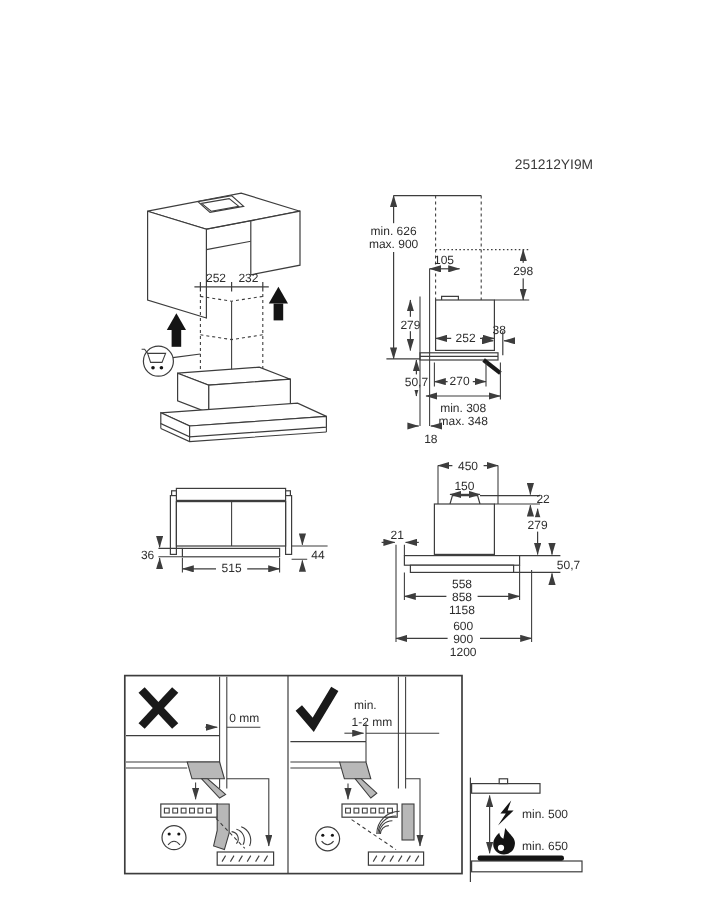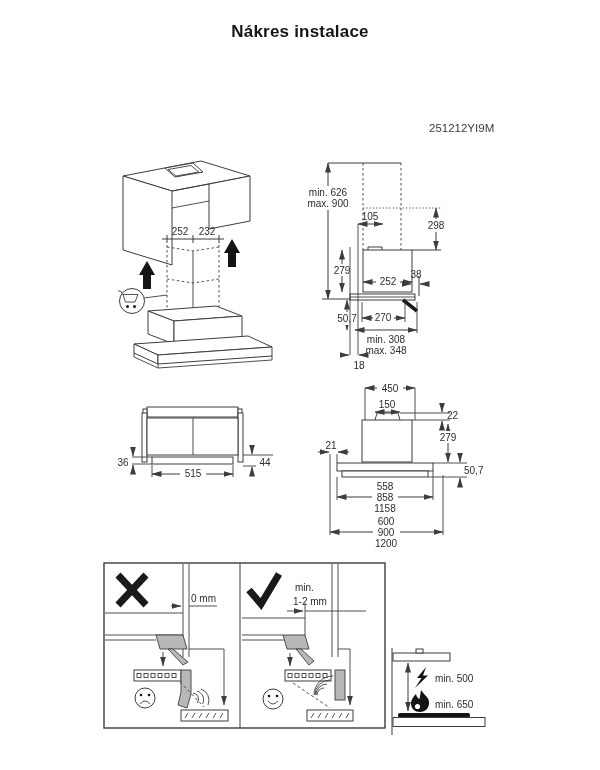--- a/index.html
+++ b/index.html
@@ -5,21 +5,21 @@
   html,body { margin:0; padding:0; background:#ffffff; }
   #page {
     position:relative; width:600px; height:770px; background:#fff;
     font-family:"Liberation Sans", sans-serif; overflow:hidden;
   }
   #title {
     position:absolute; left:0; top:22px; width:600px; text-align:center;
     font-size:17px; font-weight:bold; color:#151515; letter-spacing:.2px;
   }
   #model {
-    position:absolute; left:429px; top:122px; font-size:11.5px; color:#3a3a3a;
+    position:absolute; left:429px; top:132px; font-size:11.5px; color:#3a3a3a;
   }
   svg { position:absolute; overflow:visible; }
   #iso    { left:98px;  top:148px; }
   #side   { left:295px; top:150px; }
   #front  { left:95px;  top:388px; }
   #dims   { left:305px; top:380px; }
   #panels { left:103px; top:562px; }
   #cook   { left:380px; top:605px; }
   .ln  { stroke:#3d3d3d; stroke-width:1; fill:none; }
   .tn  { stroke:#3d3d3d; stroke-width:.9; fill:none; }
@@ -32,21 +32,20 @@
   .icn { stroke:#1a1a1a; stroke-width:7; fill:none; }
   svg text { font-family:"Liberation Sans", sans-serif; font-size:10px; fill:#2d2d2d; }
   svg text.tc { text-anchor:middle; }
   .bg { fill:#ffffff; stroke:none; }
 </style>
 </head>
 <body>
 
 <div id="page">
 
-  <div id="title">Nákres instalace</div>
   <div id="model">251212YI9M</div>
 
   <svg id="iso" width="180" height="235" viewBox="0 0 180 235">
     <g>
       <polygon class="wht" points="25,28 103,13 152,28 74,43"></polygon>
       <polygon class="wht" points="67,20 95,15 105,24 77,29"></polygon>
       <polygon class="tn" points="70,21.5 93,17.5 101,24 78,28"></polygon>
       <polygon class="wht" points="25,28 74,43 74,117 25,102"></polygon>
       <polygon class="wht" points="152,28 111,36 111,81 152,73"></polygon>
       <line class="tn" x1="74" y1="43" x2="111" y2="36"></line>

